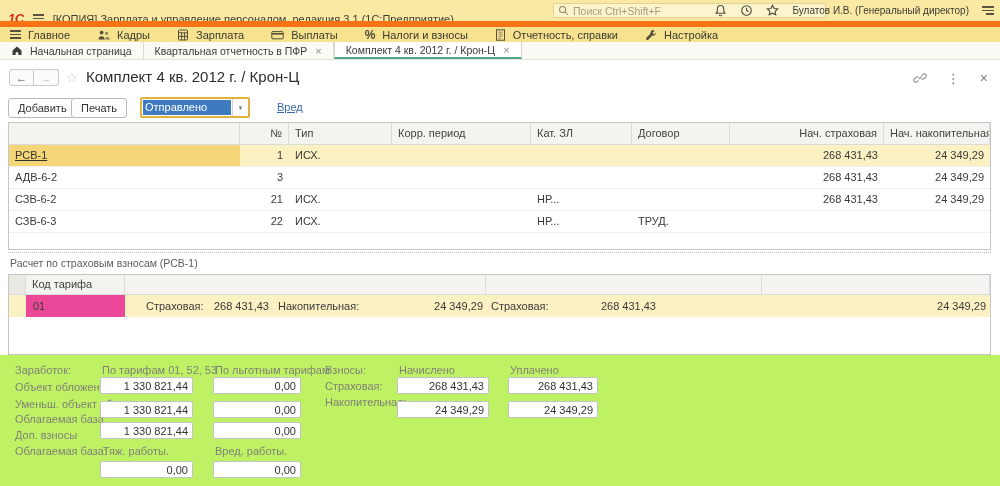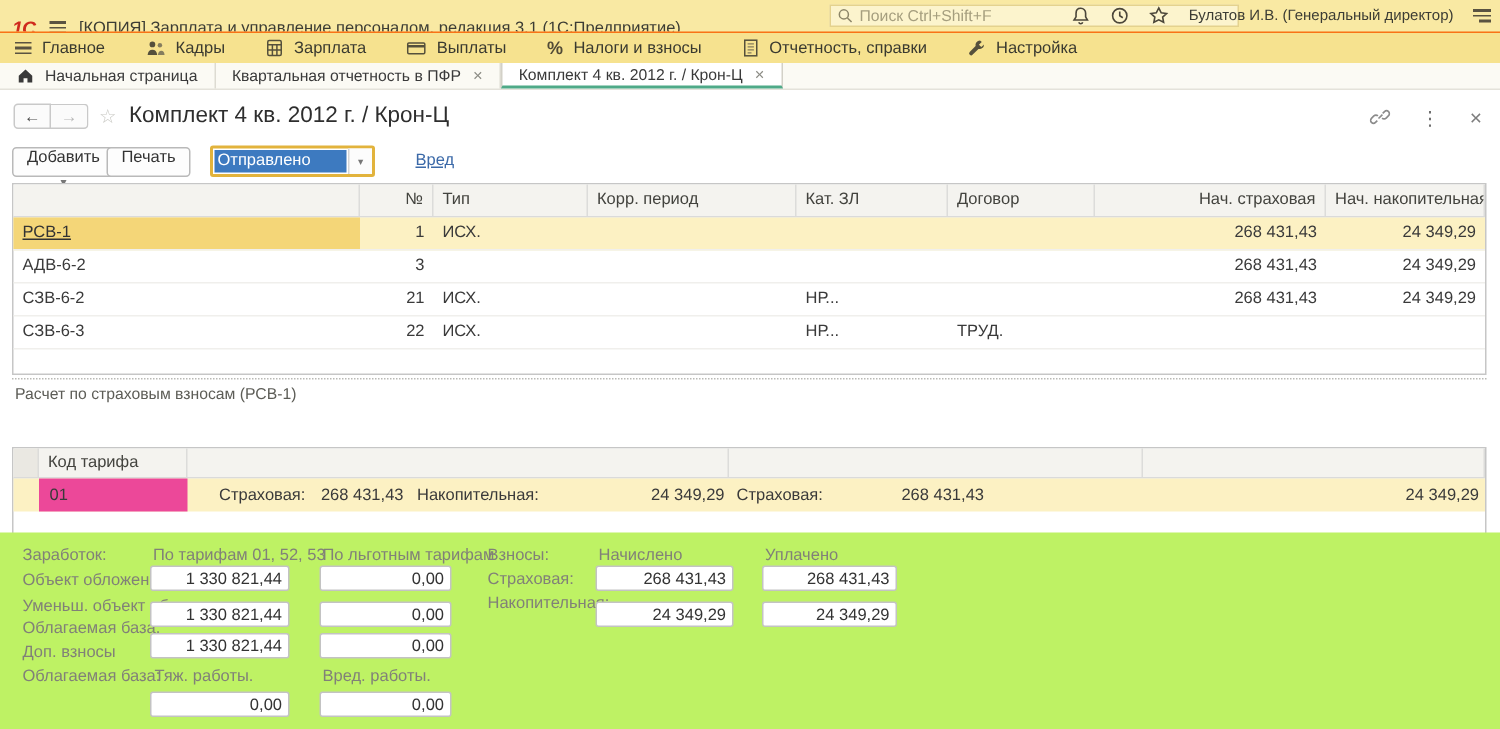--- a/index.html
+++ b/index.html
@@ -16,21 +16,21 @@
   .searchbox { position:absolute; left:553px; top:3px; width:273px; height:15px; background:#fcf4cd; border:1px solid #e4d28e; display:flex; align-items:center; padding:0 4px; gap:4px; }
   .searchbox input { flex:1; border:none; background:transparent; outline:none; font-size:10.5px; color:#6e6a55; font-family:"Liberation Sans",sans-serif; }
   .searchbox input::placeholder { color:#a59e7e; }
   .top-right { position:absolute; right:6px; top:0; height:21px; display:flex; align-items:center; gap:13px; color:#4c473a; }
   .user-name { font-size:10px; color:#3c3c34; white-space:nowrap; }
   .svclines { display:inline-flex; flex-direction:column; gap:2px; align-items:flex-end; }
   .svclines i { display:block; height:1.6px; background:#5a5341; }
   .svclines i:nth-child(1){width:12px} .svclines i:nth-child(2){width:12px} .svclines i:nth-child(3){width:8px}
 
   
-  .menubar { position:absolute; left:0; top:21px; width:1000px; height:21px; background:#f6e28f; border-top:1px solid #f97316; display:flex; align-items:center; padding:0 10px; gap:27px; }
+  .menubar { position:absolute; left:0; top:21px; width:1000px; height:21px; background:#f6e28f; border-top:6px solid #f97316; display:flex; align-items:center; padding:0 10px; gap:27px; }
   .menu-item { display:flex; align-items:center; gap:7px; font-size:11px; color:#3a3a30; cursor:default; }
   .menu-item .pct { font-weight:bold; font-size:12px; color:#514a36; }
 
   
   .tabbar { position:absolute; left:0; top:42px; width:1000px; height:18px; background:#fbfaf4; border-bottom:1px solid #e4e2da; display:flex; align-items:stretch; }
   .tab { display:flex; align-items:center; gap:8px; padding:0 11px; font-size:10.5px; color:#3a3a3a; white-space:nowrap; }
   .tab-home { gap:7px; }
   .tab-plain { border-left:1px solid #ddDBd2; border-right:1px solid #dddbd2; }
   .tab-active { background:#fff; border-left:1px solid #d3d1c8; border-right:1px solid #d3d1c8; border-bottom:2px solid #4faa88; }
   .tab .x { color:#8b8b84; font-size:11px; }
@@ -42,21 +42,21 @@
   .navbtn.back { border-radius:3px 0 0 3px; }
   .navbtn.fwd  { border-radius:0 3px 3px 0; border-left:none; color:#b9b9b9; }
   .title-star { position:absolute; left:66px; top:10px; font-size:13px; color:#c9c9c4; }
   .page-title { position:absolute; left:86px; top:8px; font-size:15px; color:#2e2e2e; }
   .title-actions { position:absolute; right:12px; top:0; height:36px; display:flex; align-items:center; gap:20px; color:#8c8c8c; }
   .title-actions .kebab { font-size:13px; color:#6f6f6f; }
   .title-actions .close { font-size:14px; color:#7d7d7d; }
 
   
   .toolbar { position:absolute; left:0; top:96px; width:1000px; height:26px; }
-  .btn { position:absolute; top:2px; height:20px; border:1px solid #b9b9b9; border-radius:3px; background:#fdfdfd; font-size:11px; color:#333; display:flex; align-items:center; padding:0 9px; gap:6px;flex-direction:column; }
+  .btn { position:absolute; top:2px; height:20px; border:1px solid #b9b9b9; border-radius:3px; background:#fdfdfd; font-size:11px; color:#333; display:flex; align-items:center; padding:0 9px; gap:6px; }
   .btn .arr { font-size:8px; color:#777; }
   .btn-add { left:8px; }
   .btn-print { left:71px; }
   .combo { position:absolute; left:140px; top:1px; width:110px; height:21px; border:2px solid #e2b33c; border-radius:2px; background:#fff; display:flex; align-items:stretch; }
   .combo-text { flex:1; margin:1px; background:#3d7ac0; color:#fff; font-size:11px; line-height:15px; padding:0 2px; white-space:nowrap; overflow:hidden; }
   .combo-btn { width:16px; border-left:1px solid #d5d5d5; display:flex; align-items:center; justify-content:center; font-size:7px; color:#777; background:#fcfcfc; }
   .lnk { position:absolute; left:277px; top:5px; font-size:11px; color:#3b69a8; text-decoration:underline; }
 
   
   .table1 { position:absolute; left:8px; top:122px; width:983px; height:128px; border:1px solid #c6c6c6; background:#fff; }
@@ -69,21 +69,21 @@
   .t1-row { border-bottom:1px solid #f0efec; color:#3a3a3a; }
   .t1-row.selected { background:#fcf1c3; }
   .t1-row.selected .c0 { background:#f4d678; }
   .row-link { color:#333; text-decoration:underline; }
 
   
   .splitter { position:absolute; left:8px; top:252px; width:983px; height:0; border-top:1px dotted #b9b9b5; }
   .section-label { position:absolute; left:10px; top:257px; font-size:10.5px; color:#5d5d57; }
 
   
-  .table2 { position:absolute; left:8px; top:274px; width:983px; height:81px; border:1px solid #c6c6c6; background:#fff;margin-top:24px; }
+  .table2 { position:absolute; left:8px; top:274px; width:983px; height:81px; border:1px solid #c6c6c6; background:#fff; }
   .t2-head { display:flex; height:20px; background:#f4f3ef; border-bottom:1px solid #dadada; }
   .t2-head .cell { line-height:19px; color:#43433e; border-right:1px solid #dcdcda; }
   .k0{width:17px; background:#eae8e2} .k1{width:99px} .k2{width:361px} .k3{width:276px} .k4{flex:1}
   .t2-row { position:relative; height:22px; background:#fcf1c3; }
   .t2-row .abs { position:absolute; top:0; line-height:22px; font-size:11px; color:#3a3a3a; white-space:nowrap; }
   .code-cell { position:absolute; left:17px; top:0; width:99px; height:22px; background:#ec4899; line-height:22px; padding-left:7px; font-size:11px; color:#3a3a3a; }
   .ralign { text-align:right; }
 
   
   .detail { position:absolute; left:0; top:355px; width:1000px; height:131px; background:#bef264; }

